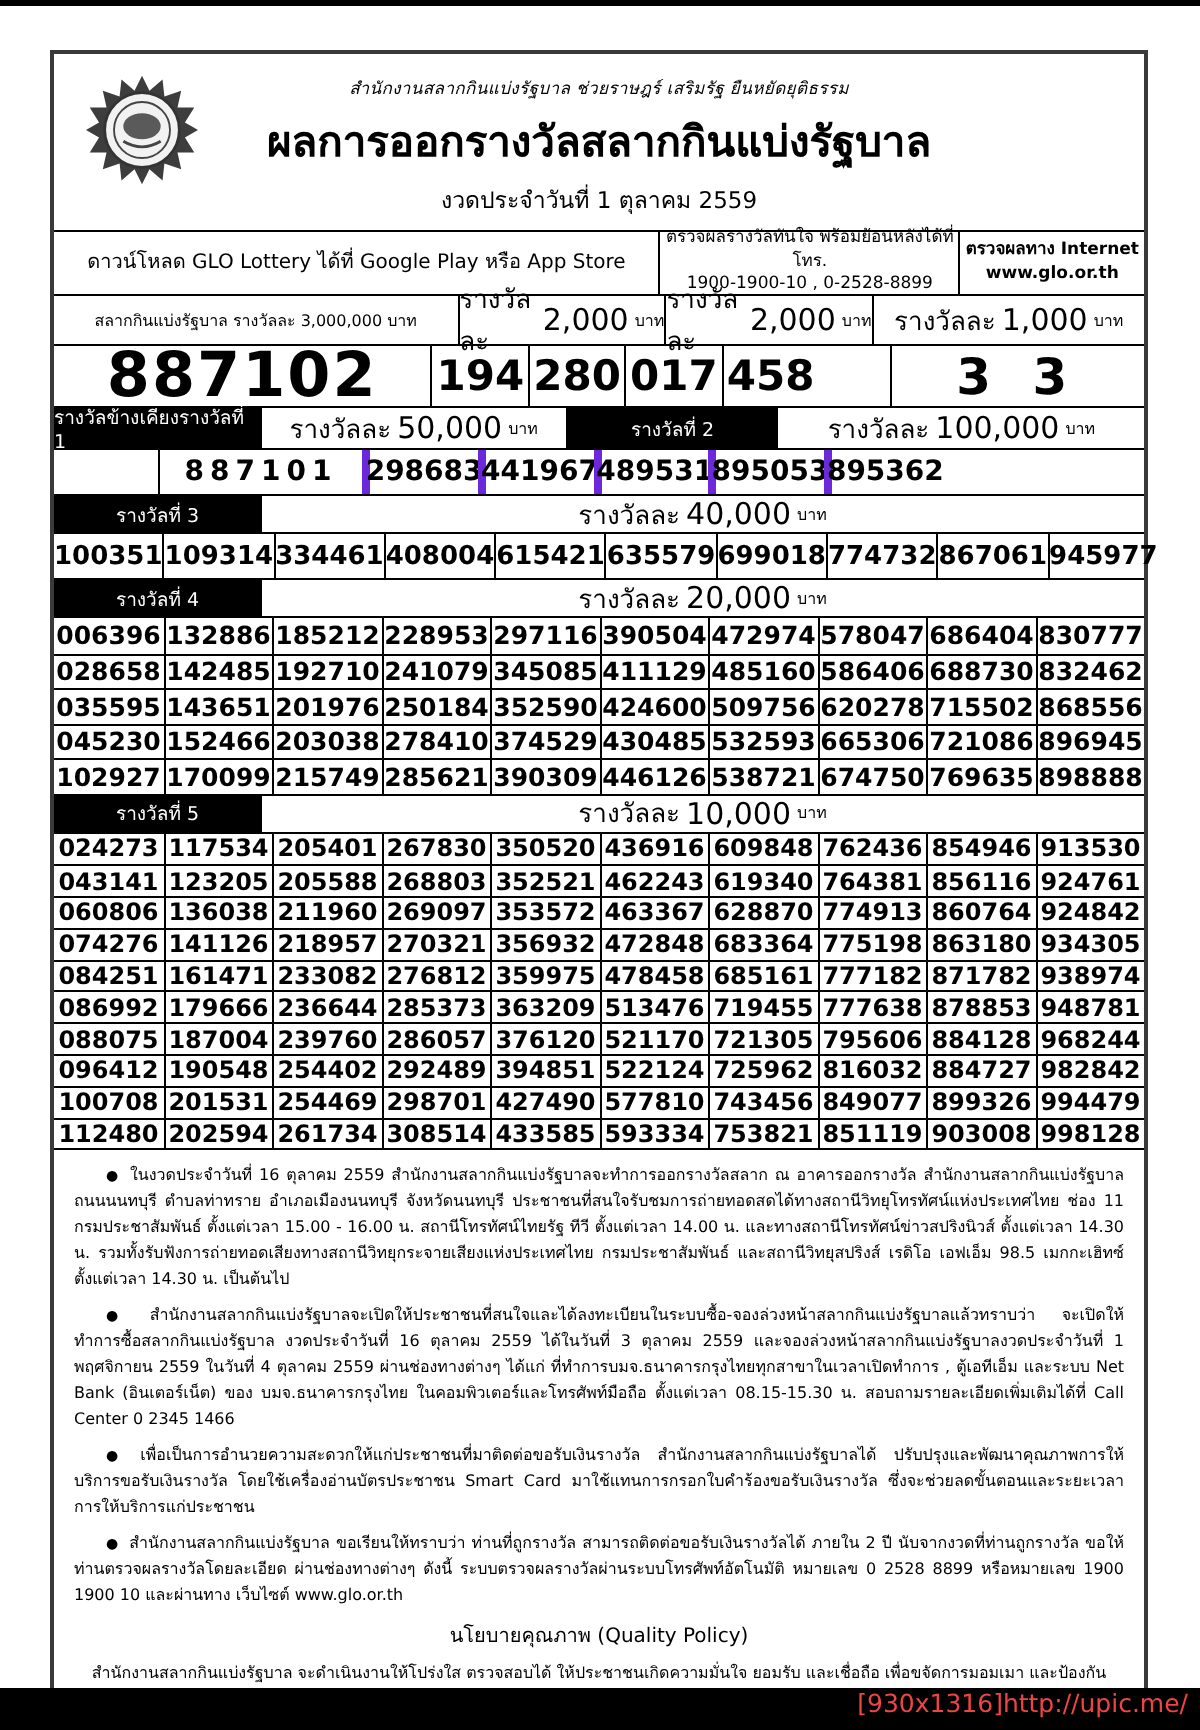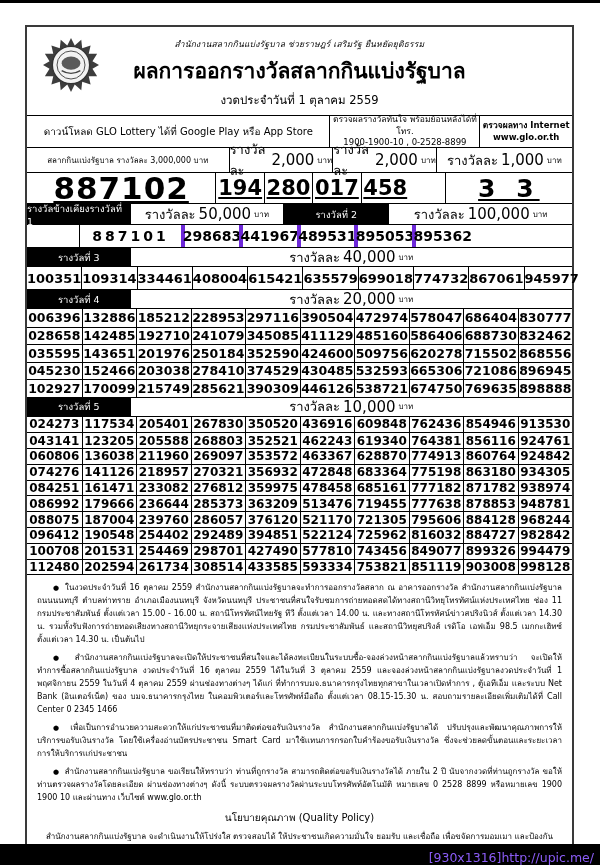--- a/index.html
+++ b/index.html
@@ -32,21 +32,21 @@
   .blackcell { background:#000; color:#fff; font-size:9.5px; display:flex; align-items:center; justify-content:center; }
   .lbl-p1 { width:55%; height:100%; }
   .lbl-full { width:auto; height:100%; margin:0 2px; flex:1; }
   .c2 > .lbl-full,.c3 > .lbl-full,.c4 > .lbl-full { display:flex; }
   .descrow { height:25px; border-top:1px solid #000; }
   .descrow > div { display:flex; align-items:center; justify-content:center; }
   .desc-sm { font-size:8px; }
   .amt-prefix { font-size:13px; margin-right:3px; }
   .amt-big { font-size:15px; }
   .amt-suffix { font-size:8px; margin-left:3px; }
-  .numrow { height:31px; border-top:1px solid #000;text-decoration:underline; }
+  .numrow { height:31px; border-top:1px solid #000; }
   .numrow > div { display:flex; align-items:center; justify-content:center; }
   .bignum1 { font-size:31px; font-weight:bold; letter-spacing:1px; }
   .pairwrap { width:100%; height:100%; display:flex; }
   .pairwrap .half { width:50%; display:flex; align-items:center; justify-content:center; font-size:21px; font-weight:bold; }
   .pairwrap .half + .half { border-left:1px solid #000; }
   .bignum2 { font-size:25px; font-weight:bold; letter-spacing:6px;margin-left:36px; }
 
   
   .siderow { display:flex; height:21px; border-top:1.5px solid #000; }
   .side-adj { width:19%; } .side-50k { width:28%; }
@@ -70,21 +70,21 @@
   .g5 .ncell { height:15.8px; font-size:12px; }
 
   
   .notes { border-top:1.5px solid #000; padding:7px 10px 4px 10px; }
   .note { font-size:8px; line-height:1.62; text-align:justify; margin-bottom:5px; text-indent:16px; }
   .note .bdot { font-size:7px; margin-right:5px; }
   .qp-head { text-align:center; font-size:10px; margin:4px 0 5px 0; }
   .qp-text { text-align:center; font-size:8px; margin-bottom:7px; }
 
   
-  .wmbar { position:absolute; left:0; bottom:0; width:600px; height:21px; background:#000; color:#8b5cf6; display:flex; align-items:flex-end; justify-content:flex-end; padding-right:6px; font-size:12.5px; }
+  .wmbar { position:absolute; left:0; bottom:0; width:600px; height:21px; background:#000; color:#ef4444; display:flex; align-items:flex-start; justify-content:flex-end; padding-right:6px; font-size:12.5px; }
 </style>
 </head>
 <body>
 
 <div class="top-strip"></div>
 
 <div class="doc">
 
   <div class="hdr">
     <svg class="seal" viewBox="0 0 60 60">

